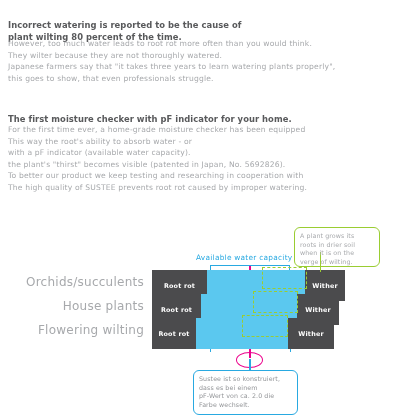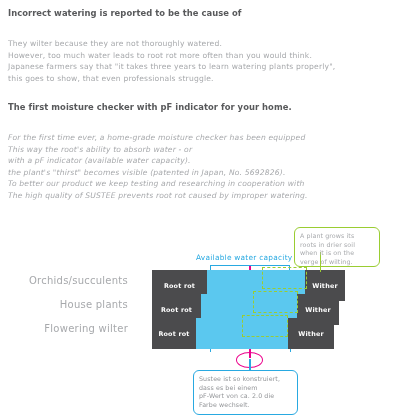--- a/index.html
+++ b/index.html
@@ -8,32 +8,33 @@
     font-family:"DejaVu Sans","Liberation Sans",sans-serif;
     color:#8c8c8c;overflow:hidden;position:relative;
   }
   .page{position:relative;width:416px;height:416px;}
 
   
   .block{position:absolute;left:8px;}
   .heading{
     font-size:8.4px;font-weight:bold;color:#58595b;line-height:11.8px;
     letter-spacing:.05px;
+    margin-top:12px;
   }
   .para{
     font-size:7.6px;font-weight:normal;color:#a7a9ac;line-height:11.5px;
     letter-spacing:.18px;
   }
   .para div, .heading div{white-space:nowrap;}
 
   
   .chart{position:absolute;left:0;top:225px;width:416px;height:191px;}
 
   .cat-label{
-    position:absolute;right:16px;font-size:10px;color:#a7a9ac;letter-spacing:.25px;
+    position:absolute;right:0;font-size:12px;color:#a7a9ac;letter-spacing:.25px;
     white-space:nowrap;
   }
   .cat-col{position:absolute;left:52px;width:92px;}
 
   .row{position:absolute;height:17px;}
   .seg{position:absolute;top:0;height:31px;box-sizing:border-box;}
   .seg.dark{
     background:#4b4b4d;color:#ffffff;font-size:6.4px;font-weight:bold;
     display:flex;align-items:center;justify-content:center;letter-spacing:.2px;
   }
@@ -70,48 +71,49 @@
   .leader{position:absolute;background:#9acd32;}
   .leader-blue{position:absolute;background:#29a9e1;}
 </style>
 </head>
 <body>
 
 <div class="page">
 
   <div class="block heading" style="top:8px;">
     <div>Incorrect watering is reported to be the cause of</div>
+    <div>plant wilting 80 percent of the time.</div>
   </div>
 
   <div class="block para" style="top:38px;">
+    <div>However, too much water leads to root rot more often than you would think.</div>
     <div>They wilter because they are not thoroughly watered.</div>
-    <div>However, too much water leads to root rot more often than you would think.</div>
     <div>Japanese farmers say that "it takes three  years to learn watering plants properly",</div>
     <div>this goes to show, that even professionals struggle.</div>
   </div>
 
   <div class="block heading" style="top:102px;">
     <div>The first moisture checker with pF indicator for your home.</div>
   </div>
 
-  <div class="block para" style="top:132px;font-style:italic;">
+  <div class="block para" style="top:124px;">
     <div>For the first time ever, a home-grade moisture checker has been equipped</div>
     <div>This way the root's ability to absorb water - or</div>
     <div>with a pF indicator (available water capacity).</div>
     <div>the plant's "thirst" becomes visible (patented in Japan, No. 5692826).</div>
     <div>To better our product we keep testing and researching in cooperation with</div>
     <div>The high quality of SUSTEE prevents root rot caused by improper watering.</div>
   </div>
 
   <div class="chart">
 
     <div class="cat-col">
       <div class="cat-label" style="top:50px;">Orchids/succulents</div>
       <div class="cat-label" style="top:74px;">House plants</div>
-      <div class="cat-label" style="top:98px;">Flowering wilter</div>
+      <div class="cat-label" style="top:98px;">Flowering wilting</div>
     </div>
 
     <div class="awc-label" style="left:196px;top:28px;">Available water capacity</div>
     <div class="brace" style="left:210px;top:40px;width:80px;height:9px;"></div>
 
     <div class="vline" style="left:210px;top:45px;height:82px;"></div>
     <div class="vline" style="left:290px;top:45px;height:82px;"></div>
 
     <div class="pinkline" style="left:249px;top:41px;height:92px;"></div>
 

